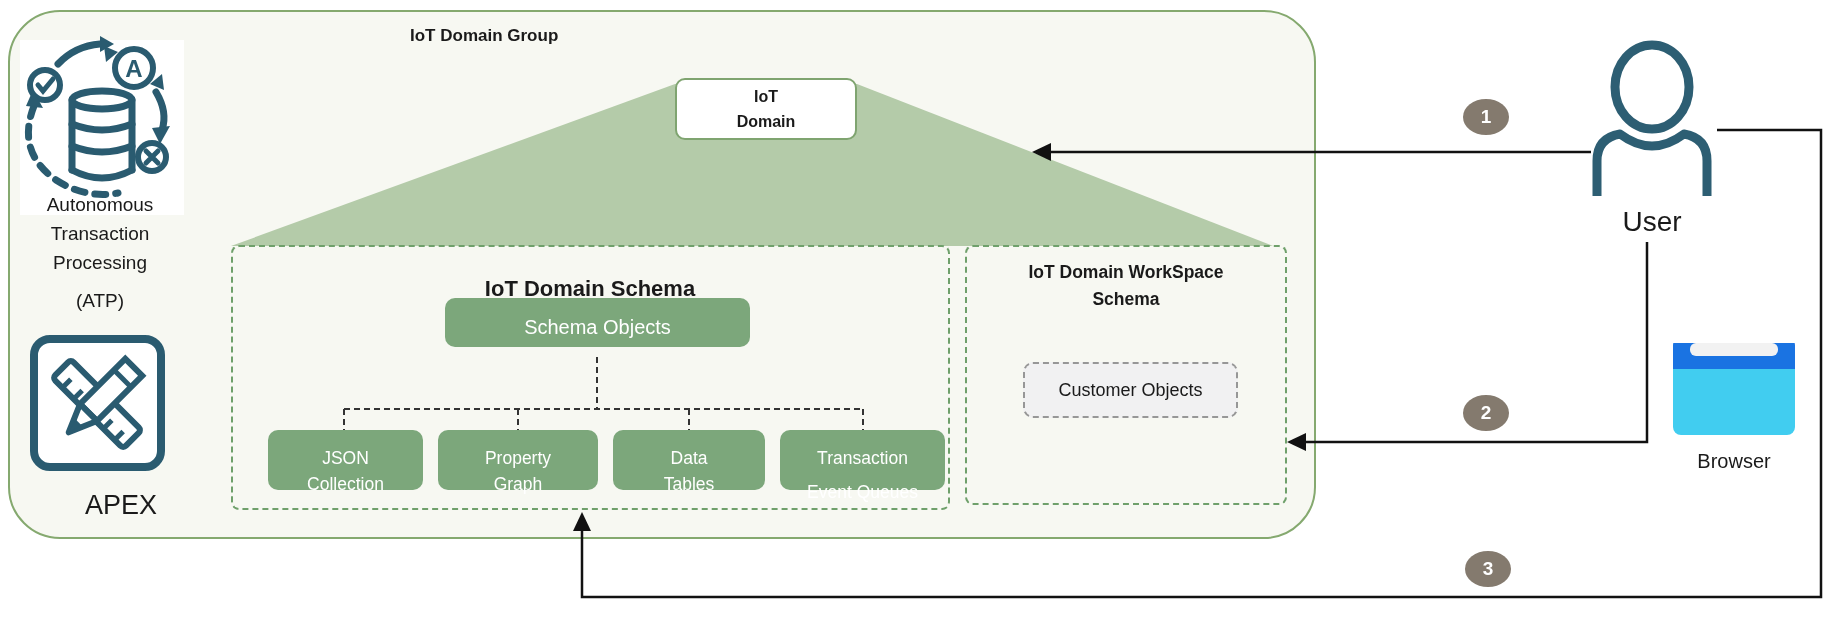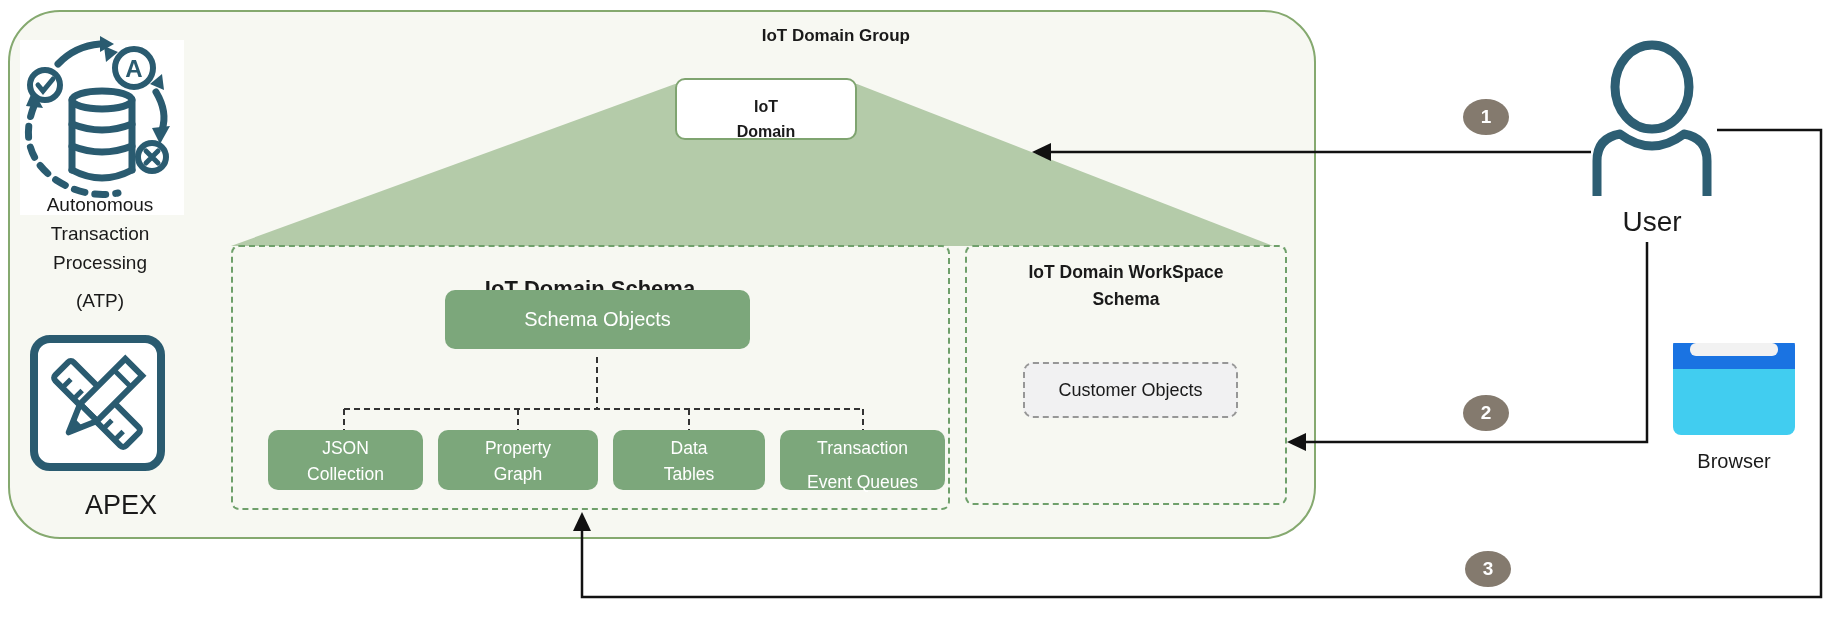--- a/index.html
+++ b/index.html
@@ -10,43 +10,43 @@
   .abs{position:absolute;}
   svg.layer{position:absolute;left:0;top:0;}
   #svg-bg{z-index:1;}
   #svg-fg{z-index:5;pointer-events:none;}
 
   .group-box{
     left:8px;top:10px;width:1304px;height:525px;
     background:#f7f8f2;border:2px solid #85a96f;border-radius:52px;z-index:0;
   }
   .group-title{
-    left:410px;top:26px;width:500px;text-align:right;
+    left:410px;top:26px;width:500px;text-align:left;
     font-size:17px;font-weight:bold;z-index:2;
   }
   .atp-tile{left:20px;top:40px;width:164px;height:175px;background:#ffffff;z-index:2;}
   .atp-label{left:6px;top:190px;width:188px;text-align:center;font-size:19px;line-height:29px;z-index:2;}
   .atp-sub{left:6px;top:290px;width:188px;text-align:center;font-size:19px;z-index:2;}
   .apex-label{left:37px;top:490px;width:120px;text-align:right;font-size:27px;z-index:2;}
 
   .iot-domain-box{
     left:675px;top:78px;width:182px;height:62px;background:#ffffff;
     border:2px solid #7fa470;border-radius:10px;z-index:2;
-    text-align:center;font-weight:bold;font-size:16px;line-height:25px;padding-top:14px;box-sizing:border-box;
+    text-align:center;font-weight:bold;font-size:16px;line-height:25px;padding-top:4px;box-sizing:border-box;
   }
   .schema-box{
     left:231px;top:245px;width:719px;height:265px;
     border:2px dashed #6fa06b;border-radius:8px;z-index:2;box-sizing:border-box;
   }
   .schema-title{left:340px;top:276px;width:500px;text-align:center;font-size:22px;font-weight:bold;z-index:3;}
   .green-box{
     background:#7ca77b;border-radius:10px;color:#ffffff;text-align:center;z-index:3;
   }
-  .schema-objects{left:445px;top:290px;width:305px;height:59px;font-size:20px;line-height:59px;}
-  .child-box{top:430px;height:60px;font-size:17.5px;line-height:26px;padding-top:5px;box-sizing:border-box;}
+  .schema-objects{left:445px;top:298px;width:305px;height:49px;font-size:20px;line-height:59px;}
+  .child-box{top:430px;height:60px;font-size:17.5px;line-height:26px;padding-top:15px;box-sizing:border-box;}
   .child-0{left:268px;width:155px;}
   .child-1{left:438px;width:160px;}
   .child-2{left:613px;width:152px;}
   .child-3{left:780px;width:165px;}
 
   .workspace-box{
     left:965px;top:245px;width:322px;height:260px;
     border:2px dashed #6fa06b;border-radius:8px;z-index:2;box-sizing:border-box;
   }
   .workspace-title{left:975px;top:259px;width:302px;text-align:center;font-size:17.5px;font-weight:bold;line-height:27px;z-index:3;}

